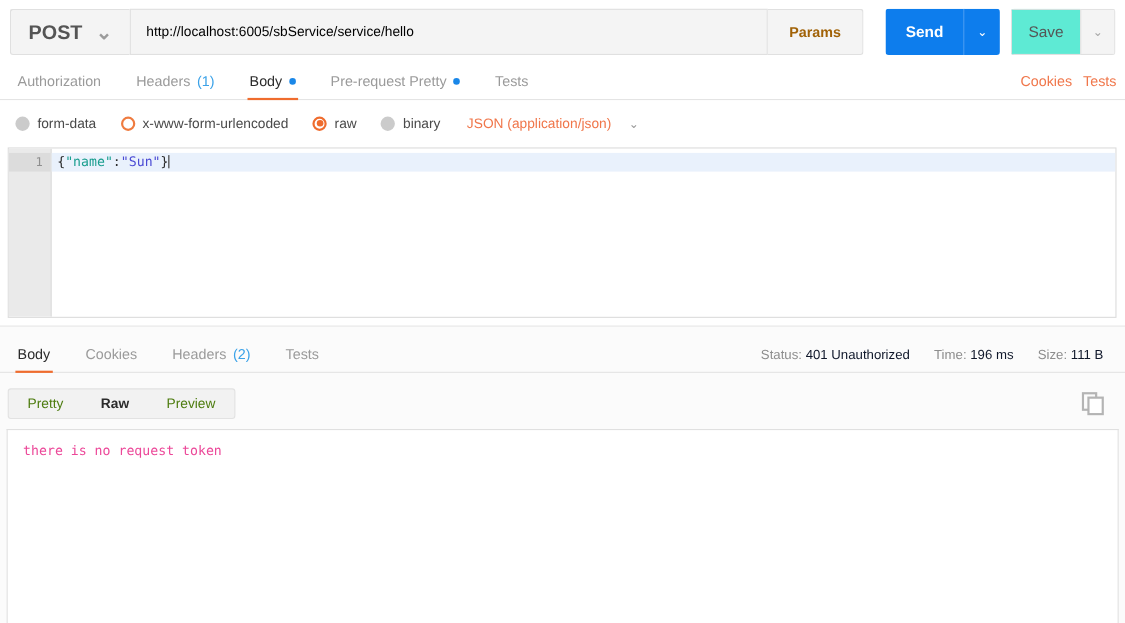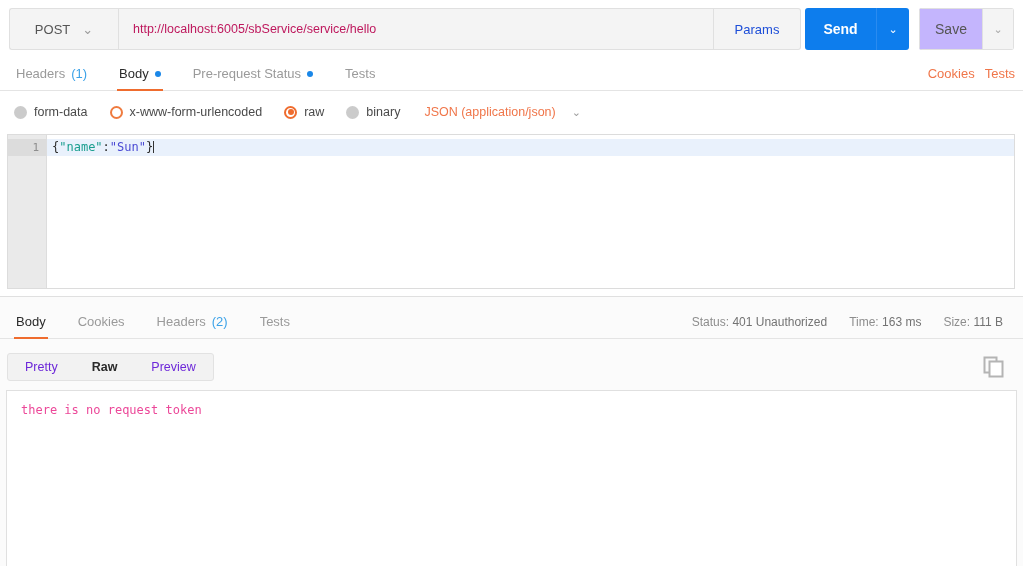--- a/index.html
+++ b/index.html
@@ -31,50 +31,52 @@
     width: 108px;
     background: #f4f4f4;
     border: 1px solid #e0e0e0;
     border-right: none;
     border-radius: 3px 0 0 3px;
     display: flex;
     align-items: center;
     justify-content: center;
     gap: 12px;
     color: #555;
-    font-size: 13px;
-    cursor: pointer;
+    font-size: 18px;
+    cursor: pointer;
+    font-weight: bold;
   }
   .method-select .chev { color: #9b9b9b; }
   .url-input {
     flex: 1;
     background: #f4f4f4;
     border: 1px solid #e0e0e0;
     display: flex;
     align-items: center;
     padding-left: 14px;
-    color: #be185d;
+    color: #000000;
     font-size: 12.5px;
     cursor: text;
   }
   .params-btn {
     width: 86px;
     background: #f4f4f4;
     border: 1px solid #e0e0e0;
     border-left: none;
     border-radius: 0 3px 3px 0;
     display: flex;
     align-items: center;
     justify-content: center;
-    color: #1d4ed8;
+    color: #a16207;
     font-size: 13px;
     cursor: pointer;
+    font-weight: bold;
   }
   .send-group {
-    margin-left: 4px;
+    margin-left: 20px;
     display: flex;
     border-radius: 3px;
     overflow: hidden;
   }
   .send-btn {
     width: 71px;
     background: #0d7ded;
     color: #fff;
     font-weight: bold;
     font-size: 14px;
@@ -95,21 +97,21 @@
     font-size: 11px;
   }
   .save-group {
     margin-left: 10px;
     display: flex;
     border-radius: 3px;
     overflow: hidden;
   }
   .save-btn {
     width: 62px;
-    background: #c4b5fd;
+    background: #5eead4;
     border: 1px solid #e0e0e0;
     border-right: none;
     color: #555;
     font-size: 14px;
     display: flex;
     align-items: center;
     justify-content: center;
     cursor: pointer;
   }
   .save-caret {
@@ -316,42 +318,42 @@
   }
   .status-meta {
     margin-left: auto;
     display: flex;
     gap: 22px;
     padding: 0 20px 9px 0;
     font-size: 12px;
     color: #8d8d8d;
     white-space: nowrap;
   }
-  .status-meta .val { color: #737373; }
+  .status-meta .val { color: #0f172a; }
 
   
   .view-toolbar {
     position: absolute;
     left: 7px;
     top: 352px;
     height: 30px;
     display: flex;
     align-items: center;
   }
   .seg-group {
     display: flex;
     background: #f2f2f2;
     border: 1px solid #e2e2e2;
     border-radius: 3px;
     overflow: hidden;
   }
   .seg {
     padding: 6px 17px;
     font-size: 12.5px;
-    color: #6d28d9;
+    color: #4d7c0f;
     cursor: pointer;
   }
   .seg.active { color: #2b2b2b; font-weight: bold; }
   .copy-icon {
     position: absolute;
     right: 18px;
     top: 356px;
     cursor: pointer;
   }
 
@@ -390,29 +392,32 @@
     <div class="send-caret">⌄</div>
   </div>
   <div class="save-group">
     <div class="save-btn">Save</div>
     <div class="save-caret">⌄</div>
   </div>
 </div>
 
 <div class="req-tabs">
   <div class="tab">
+    <span>Authorization</span>
+  </div>
+  <div class="tab">
     <span>Headers</span>
     <span class="count">(1)</span>
   </div>
   <div class="tab active">
     <span>Body</span>
     <span class="dot"></span>
   </div>
   <div class="tab">
-    <span>Pre-request Status</span>
+    <span>Pre-request Pretty</span>
     <span class="dot"></span>
   </div>
   <div class="tab">
     <span>Tests</span>
   </div>
   <div class="tabs-right">
     <span class="link-orange">Cookies</span>
     <span class="link-orange">Tests</span>
   </div>
 </div>
@@ -463,21 +468,21 @@
     <span>Headers</span>
     <span class="count">(2)</span>
   </div>
   <div class="tab">
     <span>Tests</span>
   </div>
   <div class="status-meta">
     <span><span>Status:</span>
       <span class="val">401 Unauthorized</span></span>
     <span><span>Time:</span>
-      <span class="val">163 ms</span></span>
+      <span class="val">196 ms</span></span>
     <span><span>Size:</span>
       <span class="val">111 B</span></span>
   </div>
 </div>
 
 <div class="view-toolbar">
   <div class="seg-group">
     <div class="seg">Pretty</div>
     <div class="seg active">Raw</div>
     <div class="seg">Preview</div>

